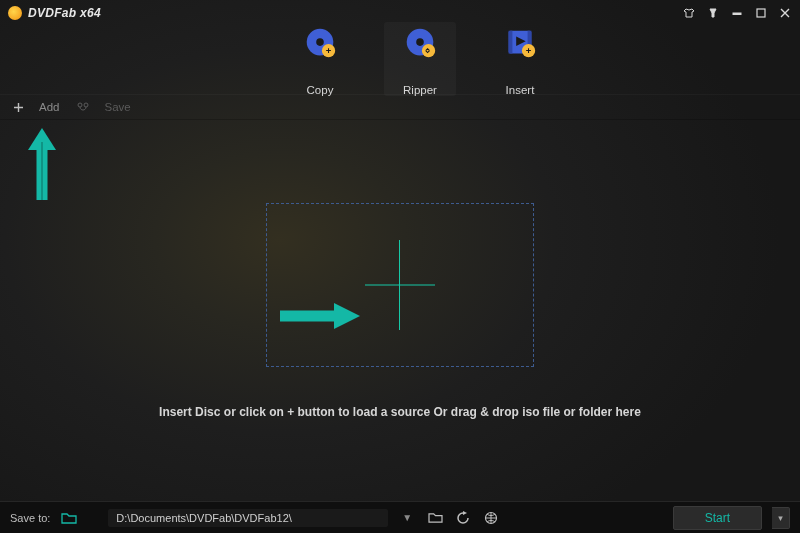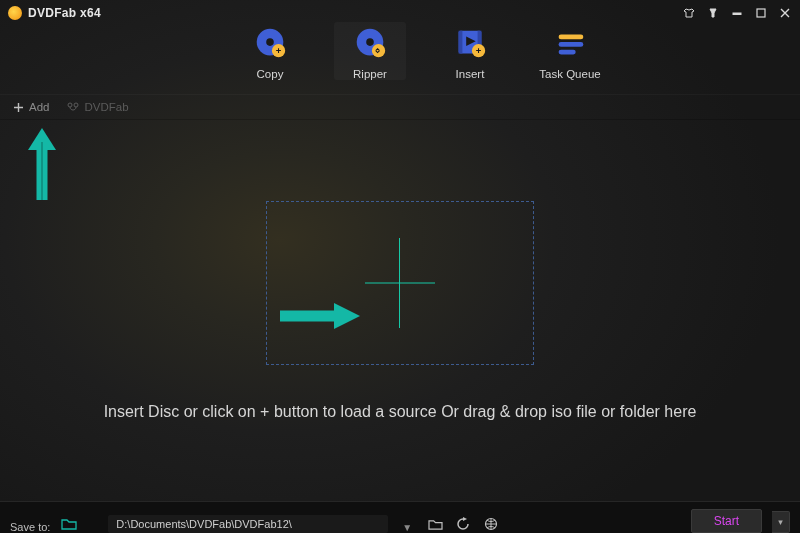--- a/index.html
+++ b/index.html
@@ -4,82 +4,82 @@
 <style>
   * { box-sizing: border-box; margin: 0; padding: 0; }
   html, body { width: 800px; height: 533px; overflow: hidden; font-family: "Segoe UI", Arial, sans-serif; }
   .app {
     width: 800px; height: 533px;
     background: radial-gradient(ellipse 500px 350px at 35% 45%, #332f20 0%, #282720 25%, #1e1e1e 55%, #171717 100%);
     position: relative; color: #ccc;
     display: flex; flex-direction: column;
   }
   
-  .titlebar { height: 22px; display: flex; align-items: center; padding: 4px 8px 0 8px; }
+  .titlebar { height: 22px; display: flex; align-items: center; padding: 4px 8px 0 8px; font-style: italic; }
   .app-logo { width: 14px; height: 14px; border-radius: 50%; background: radial-gradient(circle at 40% 40%, #ffd54a, #f5a623 70%, #c77d00); margin-right: 6px; }
   .app-title { font-size: 12px; font-weight: 700; color: #e8e8e8; letter-spacing: .3px; }
   .window-controls { margin-left: auto; display: flex; gap: 10px; }
   .wc { width: 14px; height: 14px; display: flex; align-items: center; justify-content: center; color: #d8d8d8; font-size: 12px; cursor: pointer; }
   .wc svg { stroke: #d8d8d8; }
 
   
   .tabs { height: 72px; display: flex; align-items: flex-start; padding: 0 20px; }
   .tabs-inner { margin-left: auto; margin-right: auto; display: flex; gap: 28px; padding-left: 100px; padding-right: 60px; }
   .tab { width: 72px; display: flex; flex-direction: column; align-items: center; cursor: pointer; padding-top: 2px; }
   .tab .icon-wrap { width: 44px; height: 40px; display:flex; align-items:center; justify-content:center; }
-  .tab .label { font-size: 11.5px; color: #d6d6d6; margin-top: 4px; }
+  .tab .label { font-size: 11.5px; color: #d6d6d6; margin-top: 20px; }
   .tab.active { background: rgba(255,255,255,0.03); border-radius: 3px; justify-content: space-between; }
 
   
   .toolbar { height: 26px; display: flex; align-items: center; gap: 18px; padding: 0 12px; border-top: 1px solid rgba(255,255,255,0.03); border-bottom: 1px solid rgba(0,0,0,0.2); }
-  .tool { display: flex; align-items: center; gap: 5px; font-size: 11.5px; color: #8a8a8a; cursor: pointer; }
+  .tool { display: flex; align-items: center; gap: 15px; font-size: 11.5px; color: #8a8a8a; cursor: pointer; }
   .tool.disabled { color: #5a5a5a; cursor: default; }
   .tool .ticon { width: 12px; height: 12px; display:flex; align-items:center; justify-content:center; }
 
   
   .main { flex: 1; position: relative; display: flex; flex-direction: column; align-items: center; justify-content: center; }
   .dropzone {
     width: 268px; height: 164px;
     border: 1px dashed #3d5b8f;
     display: flex; align-items: center; justify-content: center;
     position: relative;
     cursor: pointer;
   }
   .plus { position: relative; width: 70px; height: 90px; }
   .plus .h { position:absolute; top:50%; left:0; width:70px; height:1px; background:#17c8a6; transform:translateY(-50%);}
   .plus .v { position:absolute; left:48%; top:0; width:1px; height:90px; background:#17c8a6; }
-  .hint { margin-top: 38px; font-size: 16px; color: #d6d6d6; text-align:center; }
+  .hint { margin-top: 38px; font-size: 12px; color: #d6d6d6; text-align:center;font-weight:bold; }
 
   
   .arrow-up {
     position: absolute; left: 26px; top: 128px; width: 32px; height: 72px;
     pointer-events: none;
   }
   .arrow-right {
     position: absolute; left: 280px; top: 301px; width: 80px; height: 30px;
     pointer-events: none;
   }
 
   
   .bottombar {
-    height: 32px; background: #0f0f0f; display: flex; align-items: flex-end;
+    height: 32px; background: #0f0f0f; display: flex; align-items: center;
     padding: 0 10px; gap: 10px; border-top: 1px solid #262626;
   }
   .bb-label { font-size: 11px; color: #bfbfbf; }
   .folder-icon { width: 16px; height: 14px; }
   .path-field {
     flex: 0 1 280px; background: #1a1a1a; border: none; color: #cfcfcf;
     font-size: 11px; padding: 3px 8px; border-radius: 2px; margin-left: 20px;
   }
   .dd { color:#888; font-size:10px; cursor:pointer; padding:0 4px;}
   .bb-icon { width:18px; height:18px; display:flex; align-items:center; justify-content:center; cursor:pointer; color:#bfbfbf;}
   .spacer { flex: 1; }
   .start-btn {
-    background: #2b2b2b; color: #d946ef; font-size: 12px;
-    padding: 4px 22px; border-radius: 2px; cursor: pointer; border:1px solid #3a3a3a;
+    background: #2b2b2b; color: #14b8a6; font-size: 12px;
+    padding: 4px 31px; border-radius: 2px; cursor: pointer; border:1px solid #3a3a3a;
   }
   .start-dd { background:#2b2b2b; border:1px solid #3a3a3a; border-left:none; width:18px; height:22px;
     display:flex; align-items:center; justify-content:center; cursor:pointer; color:#aaa; font-size:9px; border-radius:0 2px 2px 0;}
 </style>
 </head>
 <body>
 
 <div class="app">
 
   <div class="titlebar">
@@ -149,51 +149,41 @@
               <rect x="28" y="6" width="4" height="24" fill="#2e46a8"></rect>
             <polygon points="16,12 16,22 26,17" fill="#1a1a1a"></polygon>
             <circle cx="29" cy="27" r="7" fill="#f6b93b"></circle>
               <text x="29" y="31" font-size="10" text-anchor="middle" fill="#1a1a1a" font-weight="bold">+</text>
           </svg>
         </div>
         <div class="label">Insert</div>
       </div>
 
 
-      <div class="tab">
-        <div class="icon-wrap">
-          <svg width="38" height="38" viewBox="0 0 40 40">
-            <rect x="8" y="10" width="26" height="5" rx="2.5" fill="#f6b93b"></rect>
-            <rect x="8" y="18" width="26" height="5" rx="2.5" fill="#3f5fd6"></rect>
-            <rect x="8" y="26" width="18" height="5" rx="2.5" fill="#3f5fd6"></rect>
-          </svg>
-        </div>
-        <div class="label">Task Queue</div>
-      </div>
     </div>
   </div>
 
   <div class="toolbar">
     <div class="tool">
       <span class="ticon">
         <svg width="11" height="11" viewBox="0 0 11 11">
             <path d="M5.5 1 V10 M1 5.5 H10" stroke="#bfbfbf" stroke-width="1.4"></path>
           </svg>
       </span>
       <span>Add</span>
     </div>
     <div class="tool disabled">
       <span class="ticon">
         <svg width="12" height="11" viewBox="0 0 12 11">
             <circle cx="3" cy="3" r="2" fill="none" stroke="#5a5a5a"></circle>
             <circle cx="9" cy="3" r="2" fill="none" stroke="#5a5a5a"></circle>
             <path d="M3 5 C3 9 9 9 9 5" fill="none" stroke="#5a5a5a"></path>
           </svg>
       </span>
-      <span>DVDFab</span>
+      <span>Save</span>
     </div>
   </div>
 
   <div class="main">
     <div class="dropzone">
       <div class="plus">
         <div class="h"></div>
           <div class="v"></div>
       </div>
     </div>

